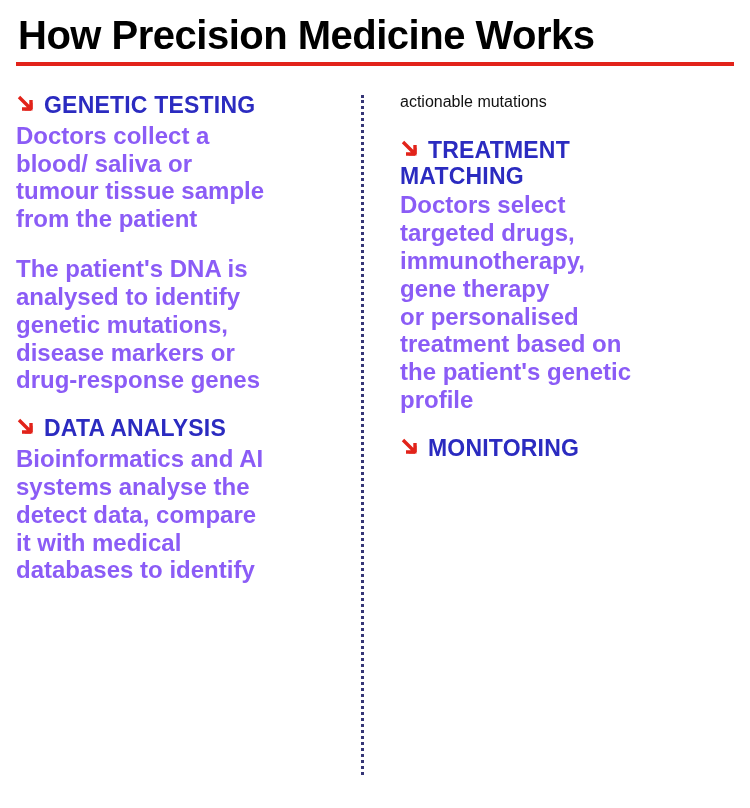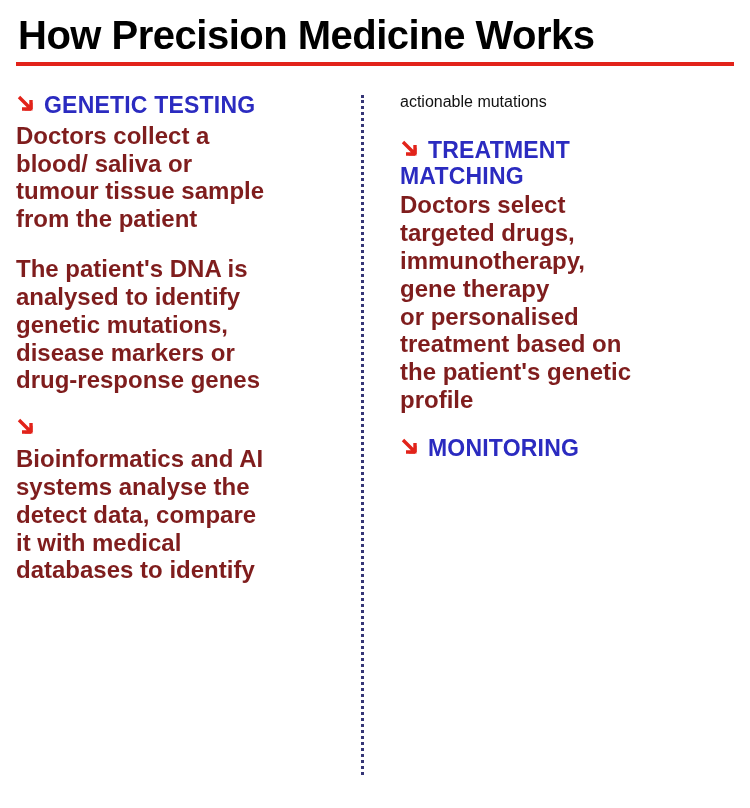--- a/index.html
+++ b/index.html
@@ -69,21 +69,21 @@
   }
   .arrow-icon {
     display: inline-block;
     vertical-align: -2px;
     margin-right: 6px;
   }
   .step-body {
     font-size: 24px;
     font-weight: bold;
     line-height: 1.16;
-    color: #7f1d1d;
+    color: #8b5cf6;
     white-space: pre-line;
   }
   .cont-text {
     font-size: 16px;
     font-weight: normal;
     line-height: 1.16;
     color: #111111;
     margin-bottom: 26px;
   }
 </style>
@@ -122,21 +122,21 @@
 drug-response genes</div>
       </div>
 
       <div class="step">
         <div class="step-head">
           <span class="arrow-icon">
             <svg width="22" height="22" viewBox="0 0 22 22" aria-hidden="true">
               <path d="M3 4 L15 16 M15 16 L15 7 M15 16 L6 16" stroke="#e2231a" stroke-width="3.4" fill="none"></path>
               <path d="M16.5 17.5 L8.5 17.5 L16.5 9.5 Z" fill="#e2231a"></path>
             </svg>
-          </span>
+          </span><span>DATA ANALYSIS</span>
         </div>
         <div class="step-body">Bioinformatics and AI
 systems analyse the
 detect data, compare
 it with medical
 databases to identify</div>
       </div>
 
     </div>
 

